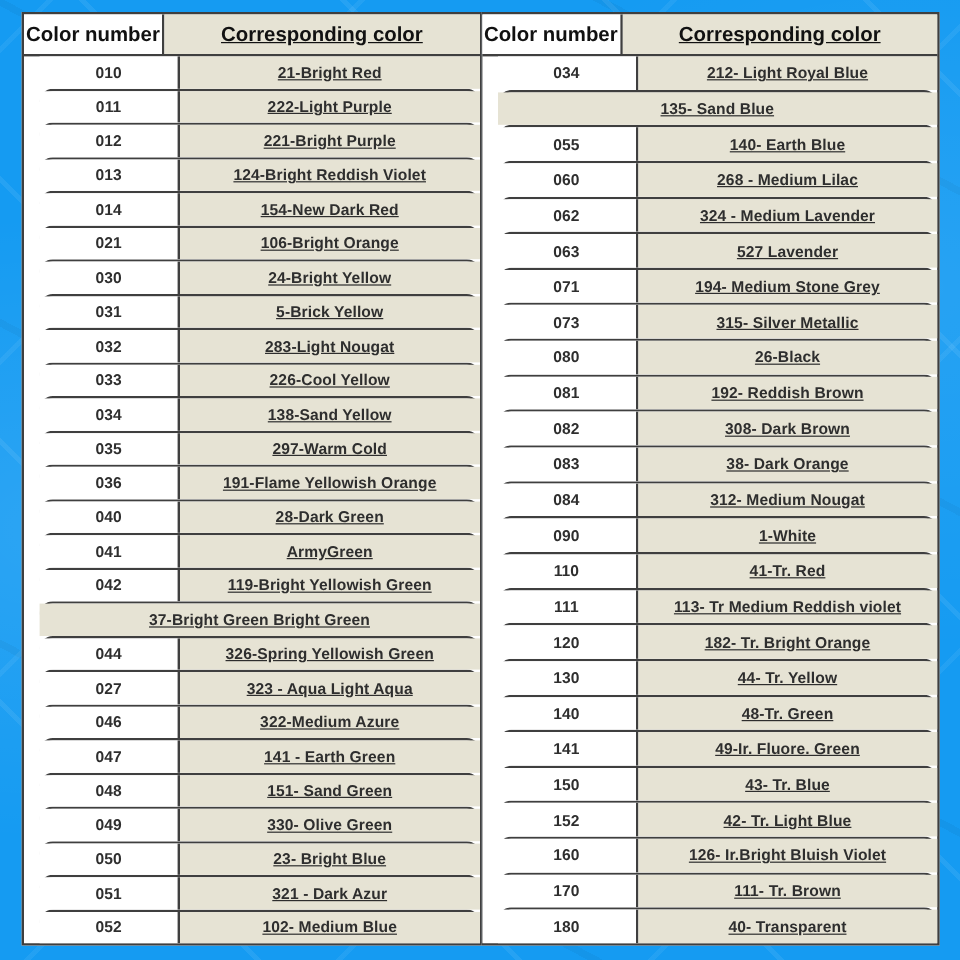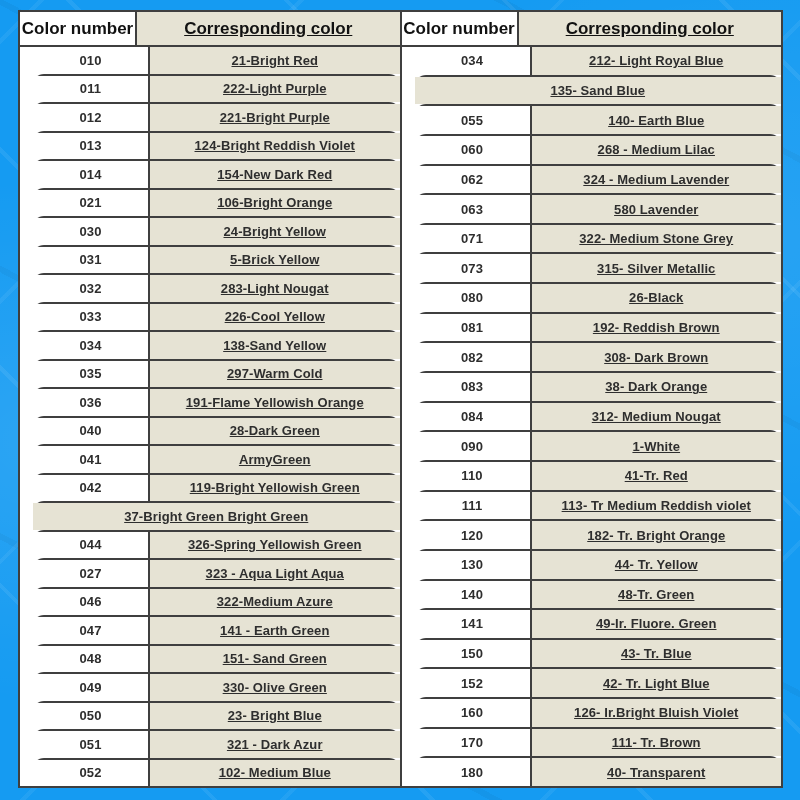--- a/index.html
+++ b/index.html
@@ -255,26 +255,26 @@
           <div class="td colcol">268 - Medium Lilac</div>
         </div>
 
         <div class="trow">
           <div class="td numcol">062</div>
           <div class="td colcol">324 - Medium Lavender</div>
         </div>
 
         <div class="trow">
           <div class="td numcol">063</div>
-          <div class="td colcol">580 Lavender</div>
+          <div class="td colcol">527 Lavender</div>
         </div>
 
         <div class="trow">
           <div class="td numcol">071</div>
-          <div class="td colcol">322- Medium Stone Grey</div>
+          <div class="td colcol">194- Medium Stone Grey</div>
         </div>
 
 
         <div class="trow">
           <div class="td numcol">073</div>
           <div class="td colcol">315- Silver Metallic</div>
         </div>
 
         <div class="trow">
           <div class="td numcol">080</div>

